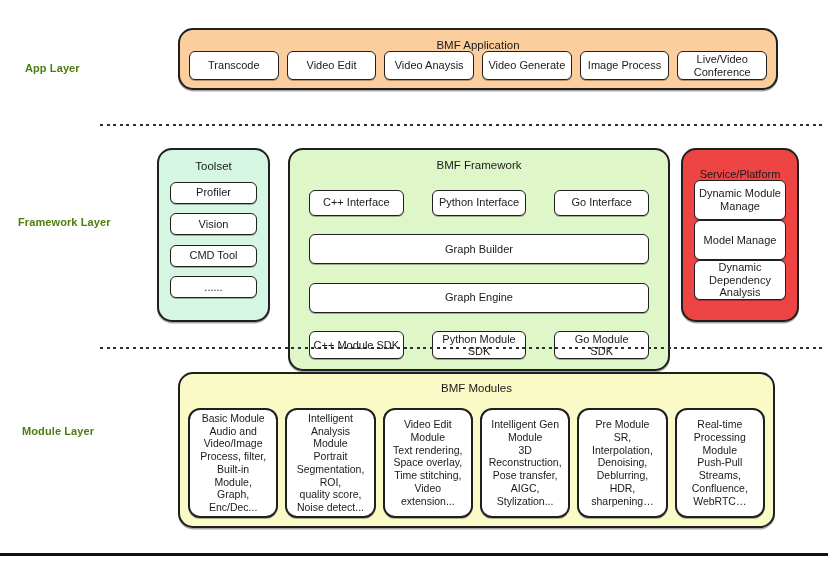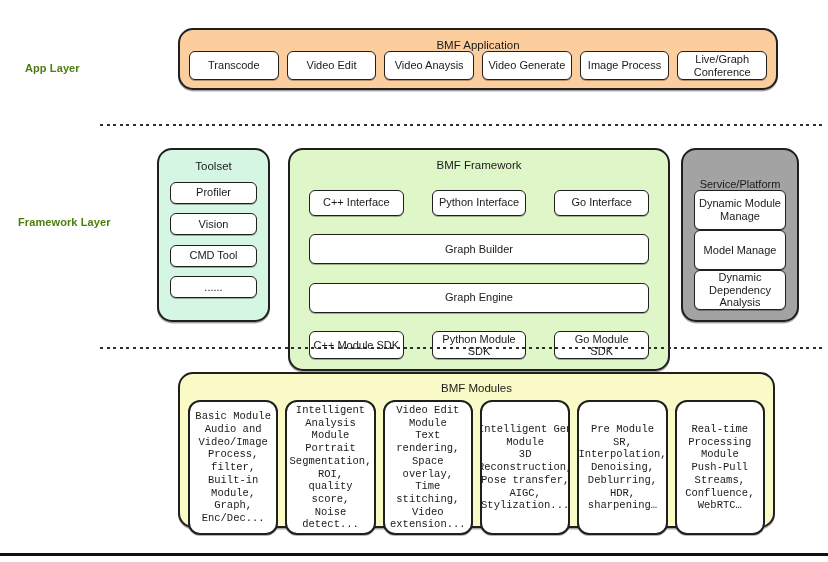--- a/index.html
+++ b/index.html
@@ -110,36 +110,36 @@
   }
   .fw-row { display: flex; justify-content: space-between; gap: 28px; }
   .fw-row .chip { width: 29%; }
   .fw-row.ifaces .chip { height: 26px; }
   .fw-row.sdks .chip { height: 28px; }
   .chip.bar { width: 100%; height: 30px; }
 
   .service-box {
     left: 681px; top: 148px;
     width: 118px; height: 174px;
-    background: #a3a3a3;
+    background: #ef4444;
     padding: 8px 11px 10px 11px;
-    justify-content: flex-end;
+    justify-content: center;
   }
   .service-box .box-title { font-size: 11px; }
   .service-box .chip { height: 40px; line-height: 1.14; }
 
   
   .mod-box {
     left: 178px; top: 372px;
     width: 597px; height: 156px;
     background: #fafac6;
     padding: 8px 8px 10px 8px;
   }
-  .mod-box .box-title { margin-bottom: 6px; }
-  .cards-row { display: flex; gap: 7px; flex: 1 1 auto; font-family: Liberation Mono, monospace; }
+  .mod-box .box-title { margin-bottom: 14px; }
+  .cards-row { display: flex; gap: 7px; flex: 1 1 auto; }
   .card {
     flex: 1 1 0;
     background: #ffffff;
     border: 2px solid #1f1f1f;
     border-radius: 12px;
     box-shadow: 0 1px 0 rgba(0,0,0,0.3);
     display: flex;
     align-items: center;
     justify-content: center;
     text-align: center;
@@ -150,30 +150,31 @@
     overflow: hidden;
   }
 </style>
 </head>
 <body>
 
 <div class="canvas">
 
   <div class="layer-label app">App Layer</div>
   <div class="layer-label framework">Framework Layer</div>
+  <div class="layer-label module">Module Layer</div>
 
   <div class="box app-box">
     <div class="box-title">BMF Application</div>
     <div class="app-row">
       <div class="chip">Transcode</div>
       <div class="chip">Video Edit</div>
       <div class="chip">Video Anaysis</div>
       <div class="chip">Video Generate</div>
       <div class="chip">Image Process</div>
-      <div class="chip">Live/Graph
+      <div class="chip">Live/Video
 Conference</div>
     </div>
   </div>
 
   <div class="sep one"></div>
 
   <div class="box toolset-box">
     <div class="box-title">Toolset</div>
     <div class="chip">Profiler</div>
     <div class="chip">Vision</div>

